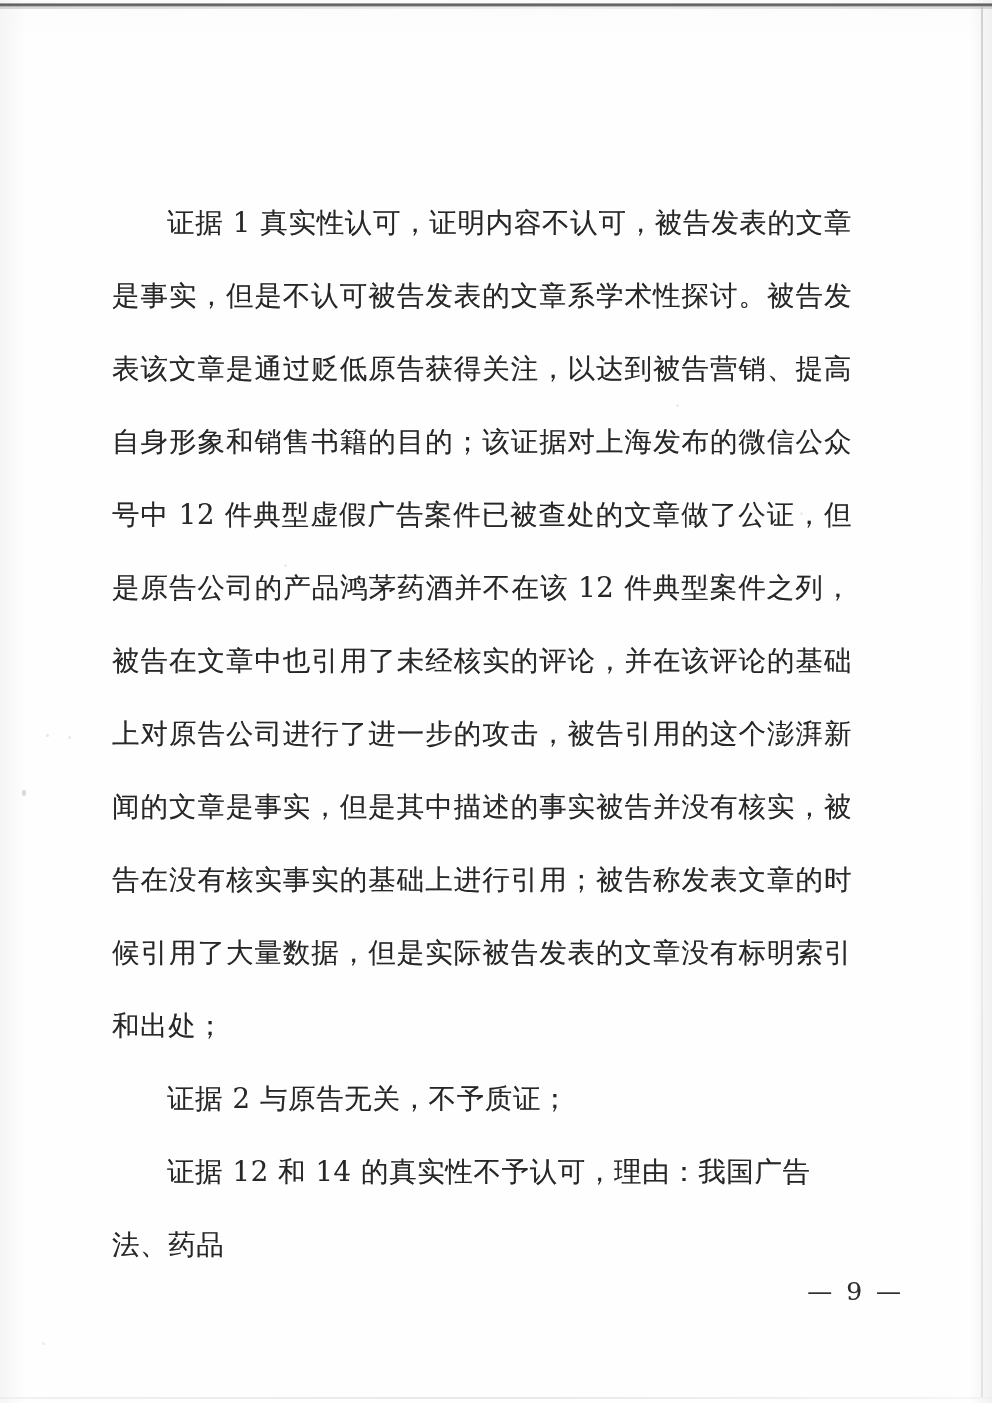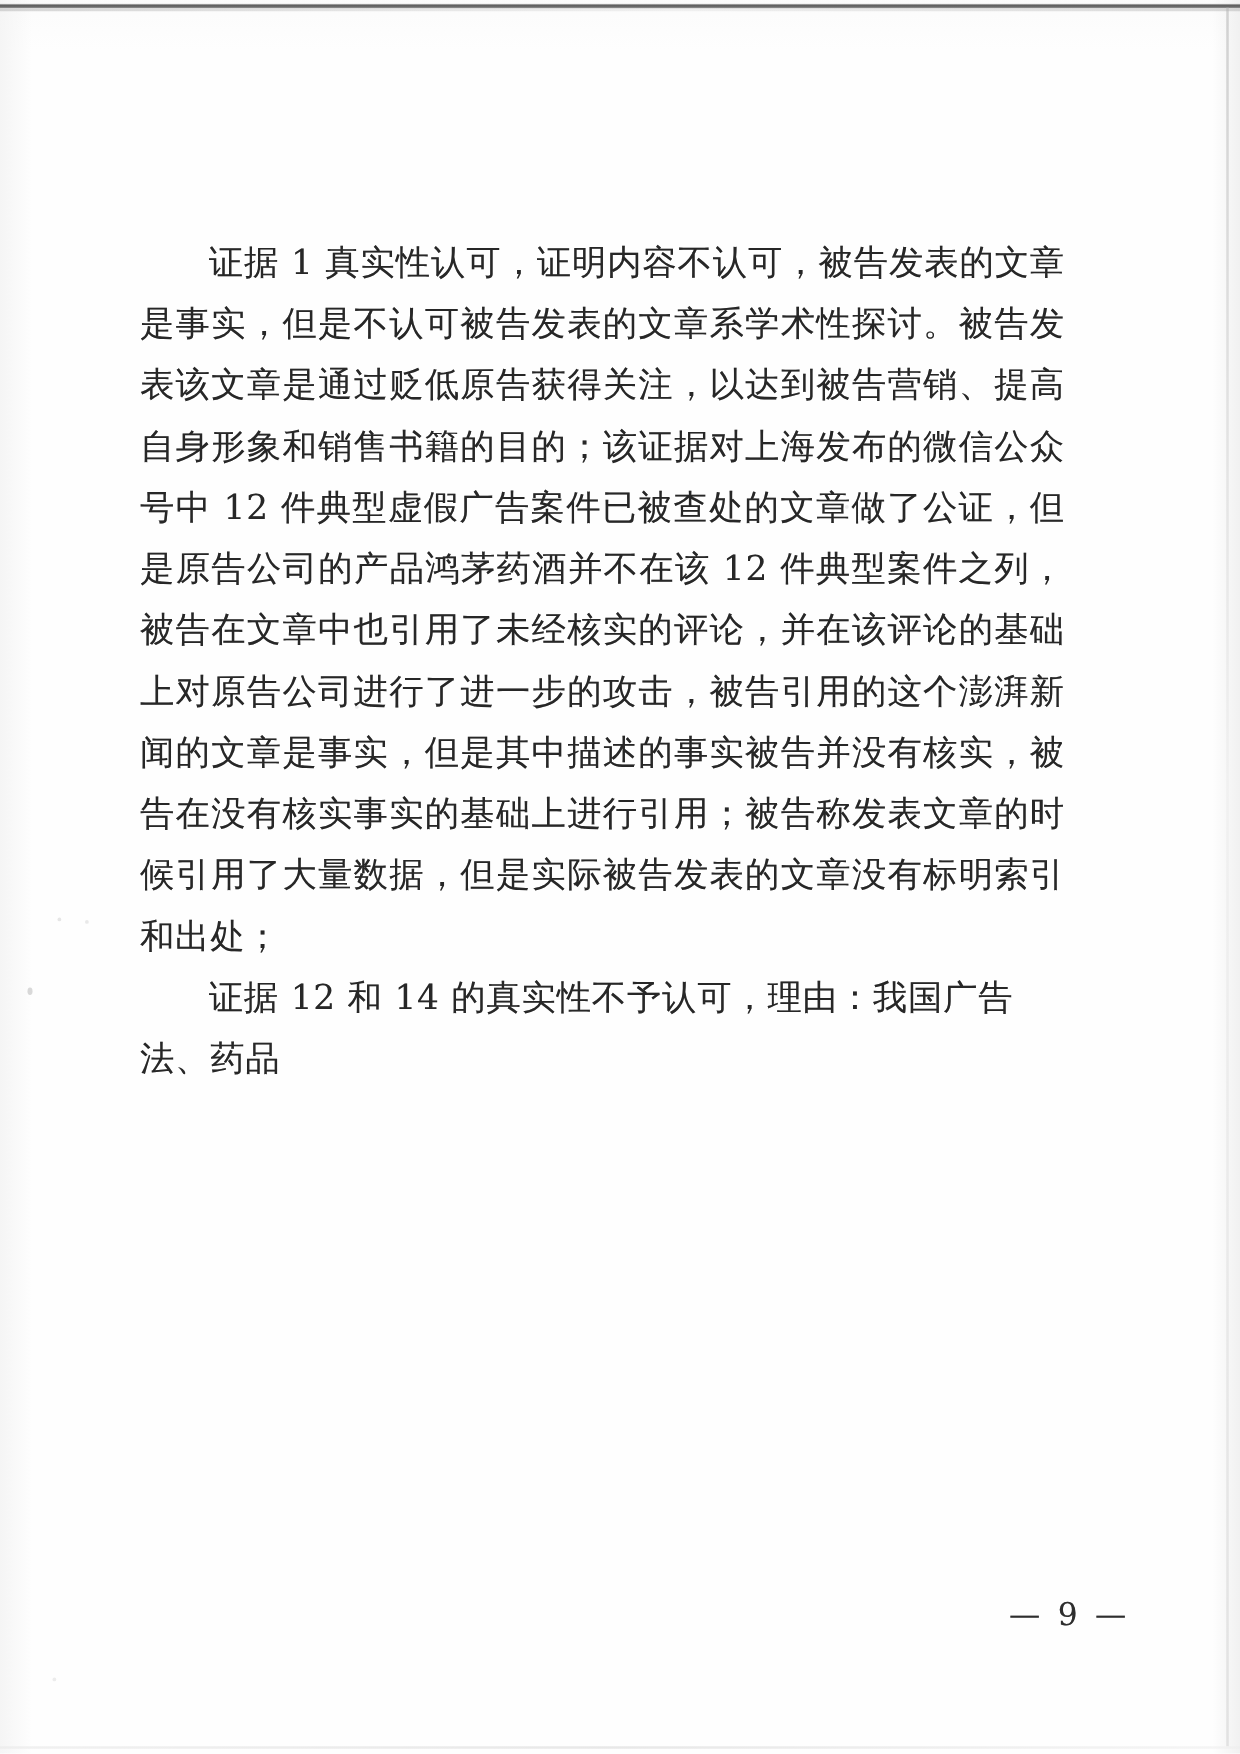--- a/index.html
+++ b/index.html
@@ -77,21 +77,21 @@
   #text-block {
     position: absolute;
     left: 112px;
     top: 186px;
     width: 740px;
   }
   .para {
     margin: 0 0 0 0;
     text-indent: 2em;
     font-size: 27.5px;
-    line-height: 49px;
+    line-height: 73px;
     letter-spacing: 0.6px;
     color: #272727;
     text-align: justify;
     text-justify: inter-ideograph;
     word-break: break-all;
     font-weight: 500;
     
     text-shadow: 0 0 0.45px rgba(40,40,40,0.38);
   }
   .para.last-short {
@@ -132,20 +132,21 @@
   <div class="speckle" style="left:68px; top:736px; width:3px; height:3px; opacity:.3;"></div>
   <div class="speckle" style="left:548px; top:445px; width:3px; height:3px; opacity:.3;"></div>
   <div class="speckle" style="left:676px; top:404px; width:3px; height:3px; opacity:.28;"></div>
   <div class="speckle" style="left:800px; top:512px; width:3px; height:3px; opacity:.25;"></div>
   <div class="speckle" style="left:284px; top:564px; width:3px; height:3px; opacity:.25;"></div>
   <div class="speckle" style="left:42px; top:1342px; width:3px; height:3px; opacity:.25;"></div>
 
   <div id="text-block">
     <p class="para">证据 1 真实性认可，证明内容不认可，被告发表的文章是事实，但是不认可被告发表的文章系学术性探讨。被告发表该文章是通过贬低原告获得关注，以达到被告营销、提高自身形象和销售书籍的目的；该证据对上海发布的微信公众号中 12 件典型虚假广告案件已被查处的文章做了公证，但是原告公司的产品鸿茅药酒并不在该 12 件典型案件之列，被告在文章中也引用了未经核实的评论，并在该评论的基础上对原告公司进行了进一步的攻击，被告引用的这个澎湃新闻的文章是事实，但是其中描述的事实被告并没有核实，被告在没有核实事实的基础上进行引用；被告称发表文章的时候引用了大量数据，但是实际被告发表的文章没有标明索引和出处；</p>
 
+    <p class="para last-short">证据 2 与原告无关，不予质证；</p>
 
 
     <p class="para last-short">证据 12 和 14 的真实性不予认可，理由：我国广告法、药品</p>
   </div>
 
   <div id="page-number">— 9 —</div>
 
 </div>
 
 </body></html>

